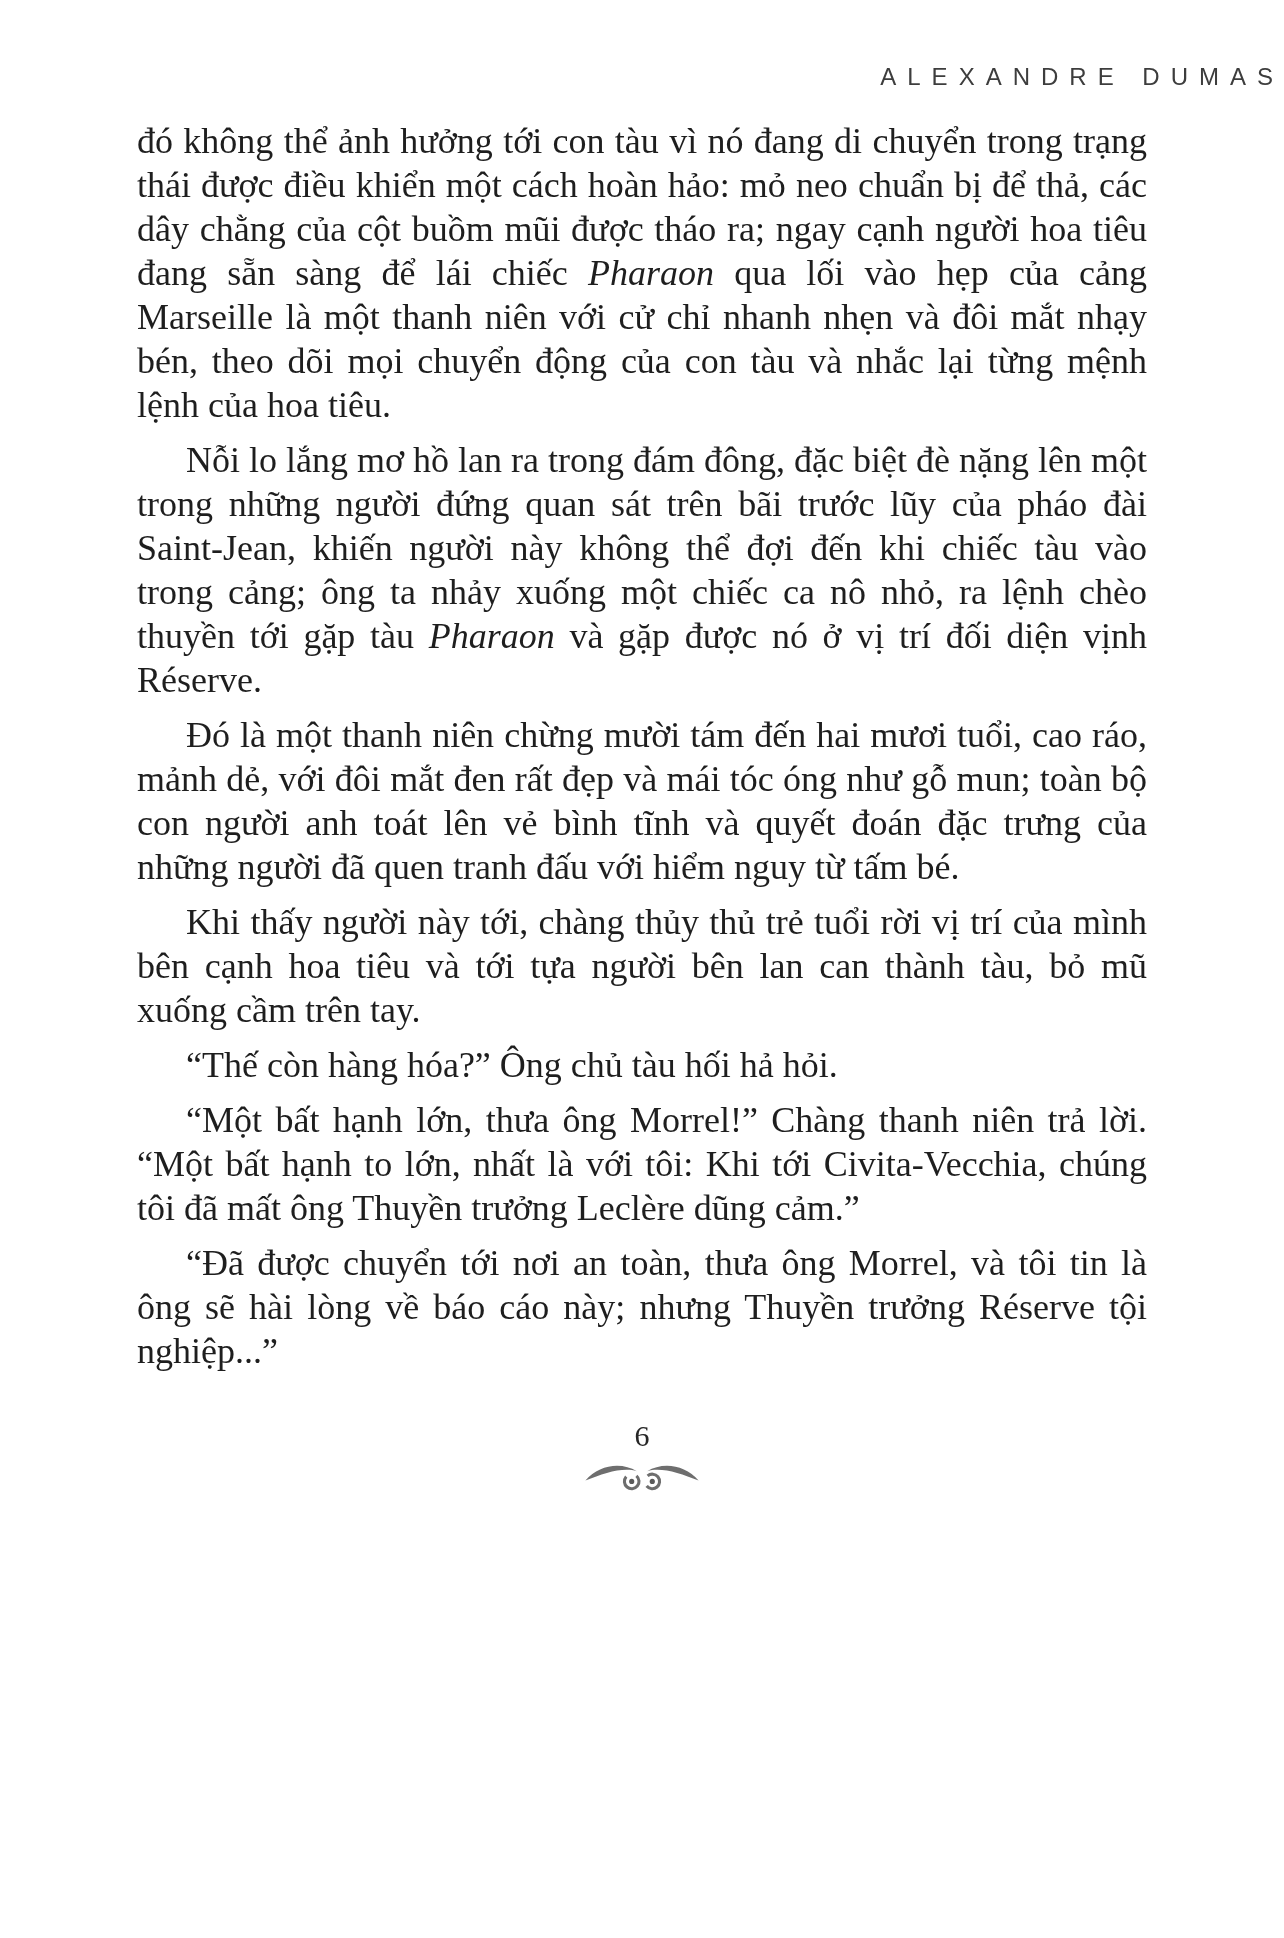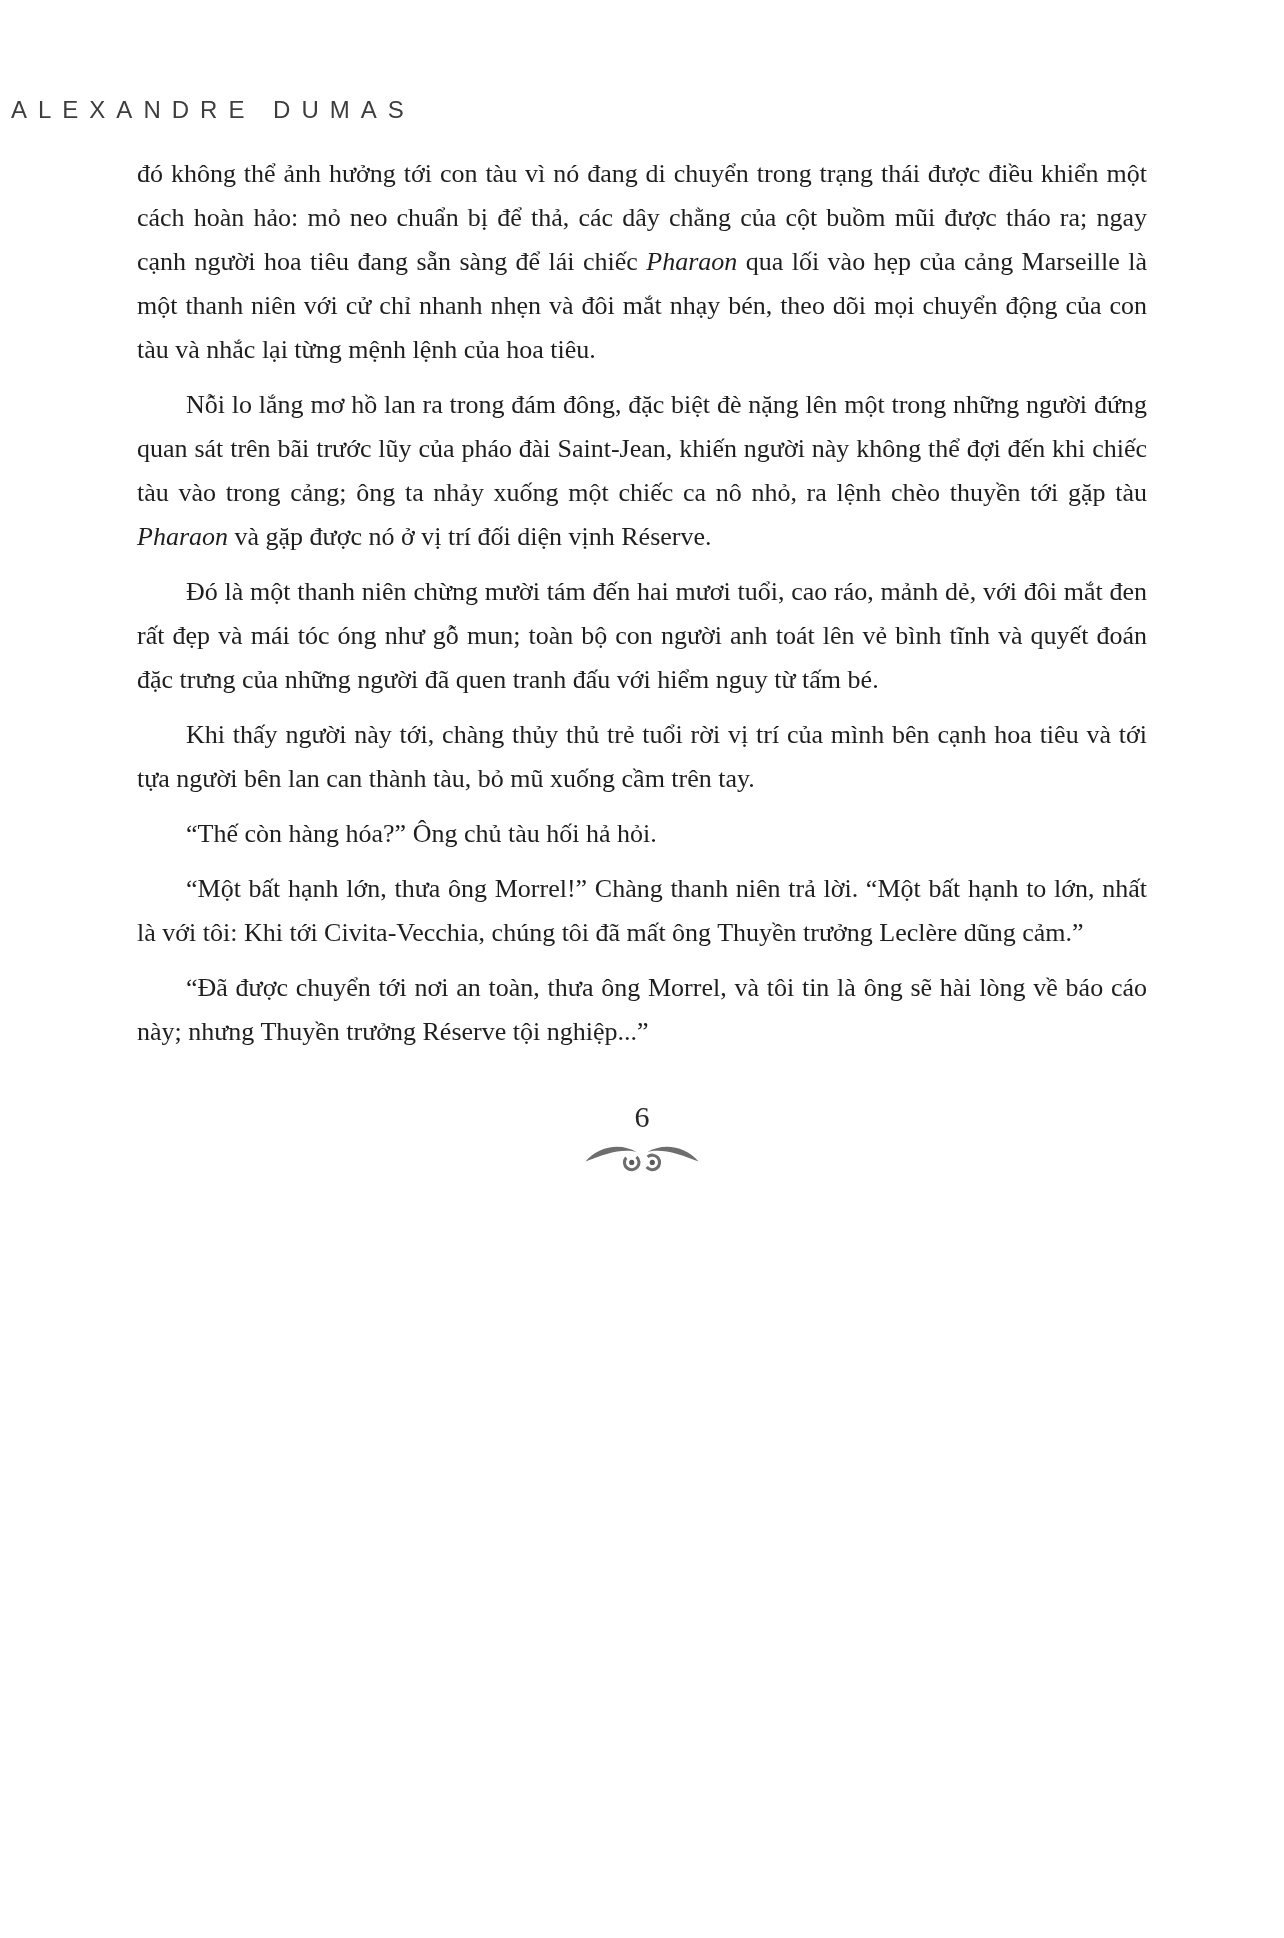--- a/index.html
+++ b/index.html
@@ -11,32 +11,32 @@
     position: relative;
     width: 1284px;
     height: 1938px;
     margin: 0 auto;
     background: #ffffff;
     overflow: hidden;
     font-family: "Liberation Serif", "DejaVu Serif", serif;
     color: #1c1c1c;
   }
   .running-head {
-    padding-top: 96px;
-    text-align: left;
+    padding-top: 63px;
+    text-align: right;
     font-family: "Liberation Sans", "DejaVu Sans", sans-serif;
     font-size: 24px;
     font-weight: 400;
     letter-spacing: 11px;
     text-indent: 11px; 
     color: #3d3d3d;
   }
   .text-block {
     margin: 28px 137px 0 137px;
-    font-size: 26px;
+    font-size: 36px;
     line-height: 44px;
     text-align: justify;
     color: #1e1e1e;
   }
   .text-block p.para {
     margin: 0;
     padding: 0;
   }
   .text-block p.para + p.para {
     margin-top: 11px;

